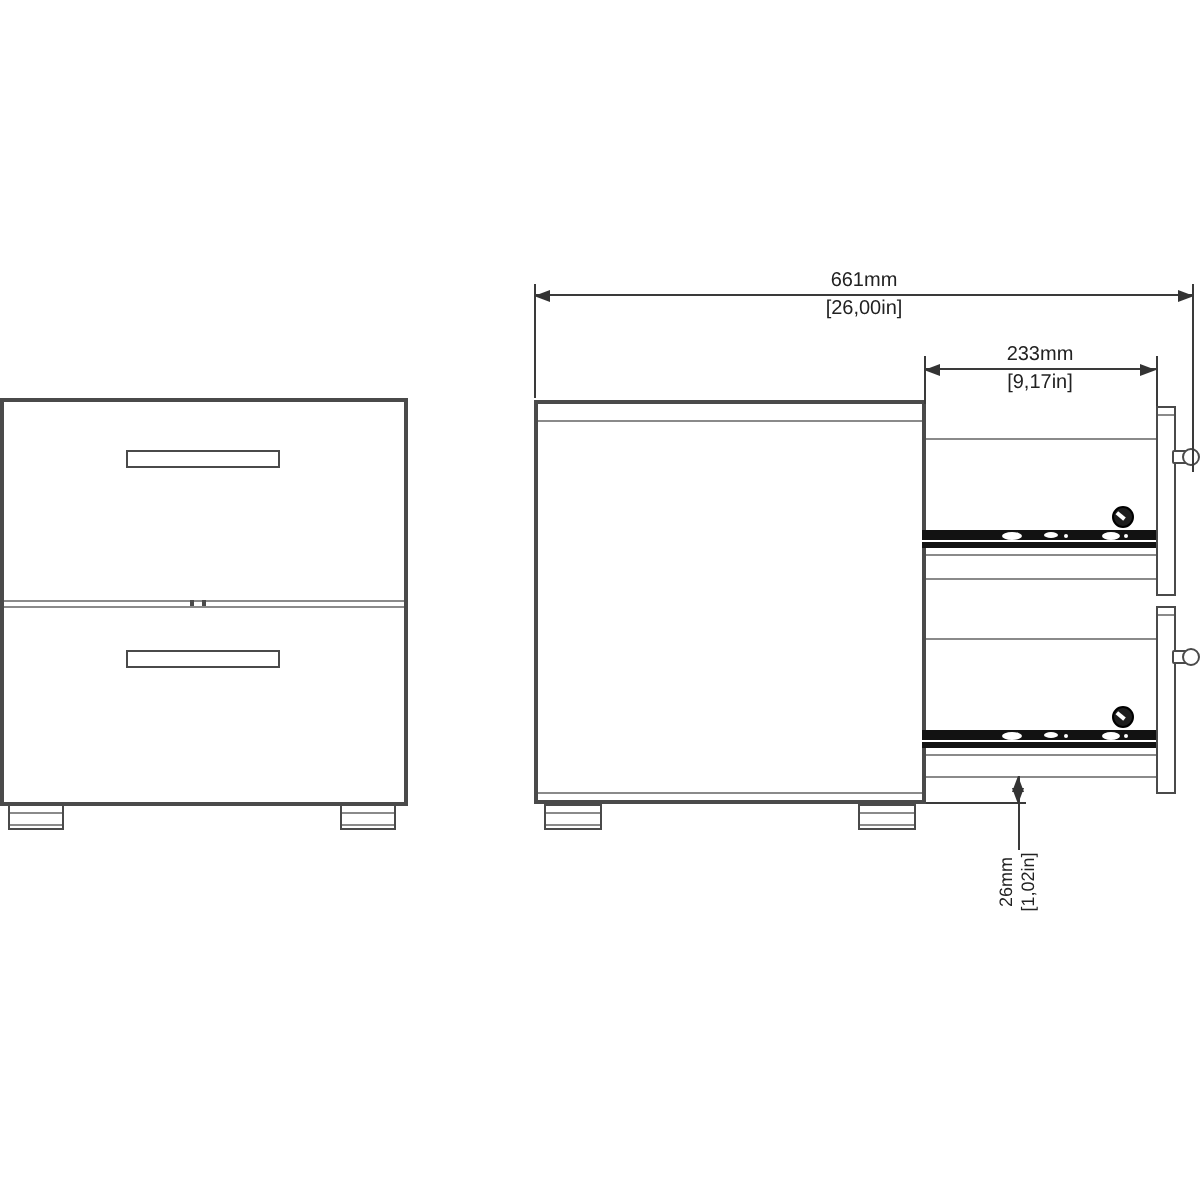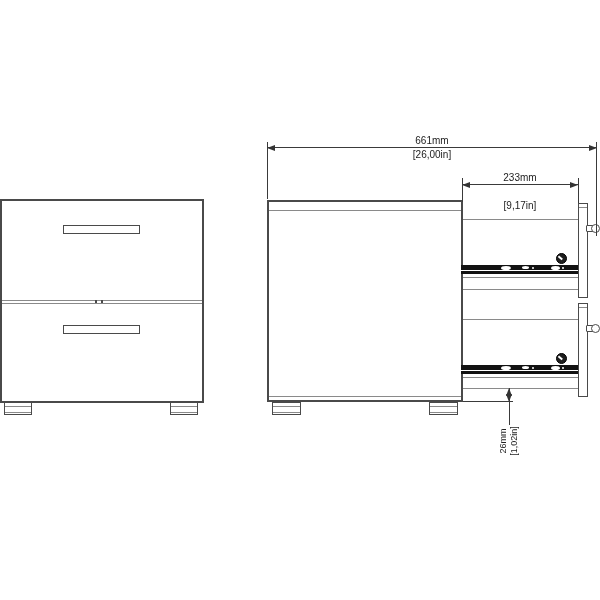--- a/index.html
+++ b/index.html
@@ -114,21 +114,21 @@
     <div class="dimtext" style="left:382px;top:149px;width:100px;">[26,00in]</div>
   </div>
 
   <div>
     <div class="dimline" style="left:462px;top:184px;width:116px;height:1px;"></div>
     <div class="arrow arrow-left" style="left:462px;top:181.5px;"></div>
     <div class="arrow arrow-right" style="left:570px;top:181.5px;"></div>
     <div class="dimline" style="left:462px;top:178px;width:1px;height:24px;"></div>
     <div class="dimline" style="left:578px;top:178px;width:1px;height:25px;"></div>
     <div class="dimtext" style="left:470px;top:172px;width:100px;">233mm</div>
-    <div class="dimtext" style="left:470px;top:200px;width:100px;">[9,17in]</div>
+    <div class="dimtext" style="left:470px;top:186px;width:100px;">[9,17in]</div>
   </div>
 
   <div>
     <div class="dimline" style="left:463px;top:401px;width:50px;height:1px;"></div>
     <div class="dimline" style="left:508.5px;top:388px;width:1px;height:37px;"></div>
     <div class="arrow arrow-up" style="left:506px;top:388px;"></div>
     <div class="arrow arrow-down" style="left:506px;top:394px;"></div>
     <div class="rot-label" style="left:486px;top:430px;width:46px;height:22px;">
       <div>26mm</div>
       <div>[1,02in]</div>

